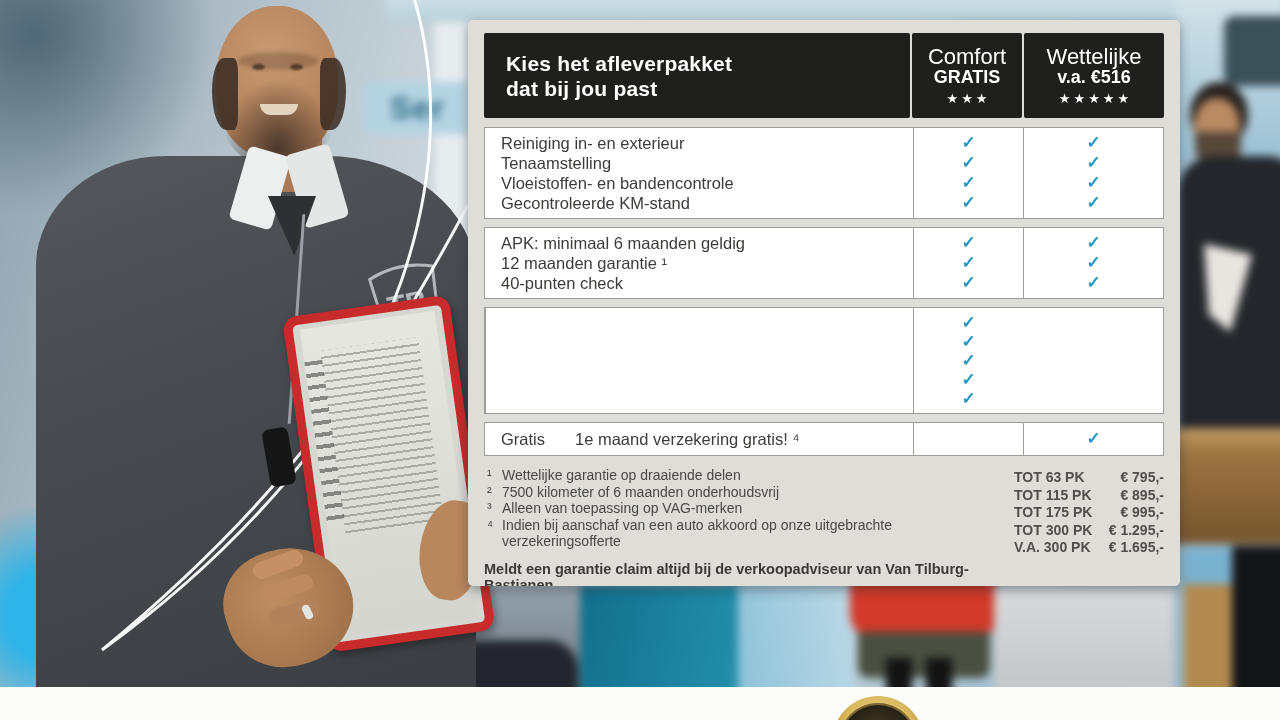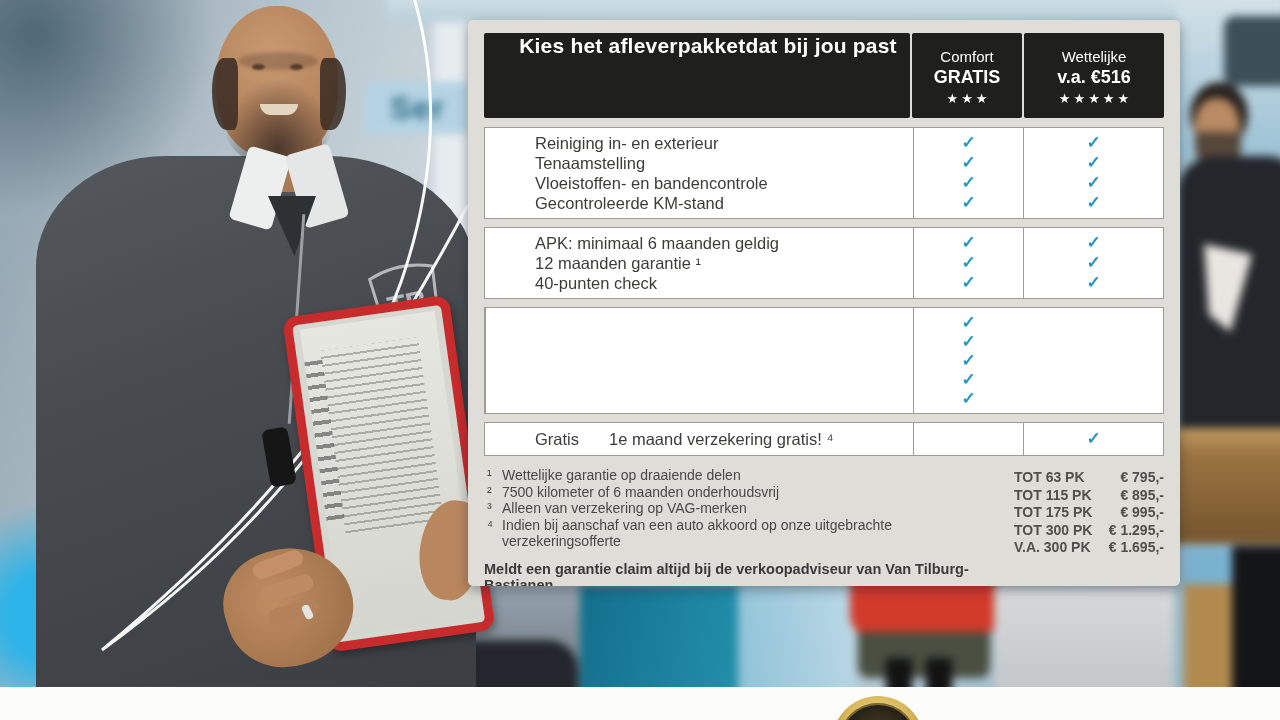--- a/index.html
+++ b/index.html
@@ -68,32 +68,32 @@
   .hand1 { left:225px; top:548px; width:128px; height:118px; background:radial-gradient(circle at 40% 40%, #c08d62, #9e7048 85%); border-radius:45% 55% 50% 50%; transform:rotate(-18deg); }
   .finger1 { left:252px; top:556px; width:52px; height:17px; background:#c59067; border-radius:9px; transform:rotate(-20deg); }
   .finger2 { left:260px; top:580px; width:54px; height:17px; background:#bd8a61; border-radius:9px; transform:rotate(-18deg); }
   .finger3 { left:268px; top:604px; width:52px; height:17px; background:#b3815a; border-radius:9px; transform:rotate(-14deg); }
   .ring { left:300px; top:608px; width:15px; height:8px; background:#e3e3e1; border-radius:4px; transform:rotate(64deg); }
   .hand2 { left:420px; top:500px; width:60px; height:100px; background:#b9875e; border-radius:50% 40% 40% 50%; transform:rotate(8deg); }
 
   
   .panel { position:absolute; left:468px; top:20px; width:712px; height:566px; background:#dfddd8; border-radius:5px; box-shadow:0 4px 12px rgba(25,35,45,.4); padding:13px 16px; z-index:20; overflow:hidden; }
   .header-grid { display:grid; grid-template-columns:1fr 110px 140px; column-gap:2px; height:85px; }
-  .title-cell { background:#1f1f1d; color:#fff; display:flex; flex-direction:row; justify-content:center; padding-left:22px; border-radius:2px; }
+  .title-cell { background:#1f1f1d; color:#fff; display:flex; flex-direction:column; justify-content:center; padding-left:22px; border-radius:2px; }
   .title-line { font-size:21px; line-height:25px; font-weight:bold; letter-spacing:.2px; }
   .plan-cell { background:#1f1f1d; color:#fff; display:flex; flex-direction:column; align-items:center; justify-content:center; border-radius:2px; }
-  .plan-name { font-size:15px; line-height:21px; }
+  .plan-name { font-size:22px; line-height:21px; }
   .plan-price { font-size:18px; line-height:21px; font-weight:bold; }
   .plan-stars { font-size:13px; line-height:15px; letter-spacing:3px; margin-top:3px; text-indent:3px; white-space:nowrap; }
 
   .block { display:grid; grid-template-columns:1fr 110px 140px; background:#fff; border:1px solid #9d9d97; margin-top:8px; }
   .block:first-of-type { margin-top:9px; }
   .col-labels { padding:5px 0 5px 16px; }
   .col-check { border-left:1px solid #9d9d97; padding:5px 0; text-align:center; }
-  .row-label { font-size:16.5px; line-height:20px; color:#3c3c3a; white-space:nowrap;margin-left:34px; }
+  .row-label { font-size:16.5px; line-height:20px; color:#3c3c3a; white-space:nowrap; }
   .check-line { line-height:20px; min-height:20px; font-size:17px; font-weight:bold; color:var(--check,#2697c3); }
   .block:nth-of-type(3) .row-label, .block:nth-of-type(3) .check-line { line-height:19px; min-height:19px; }
   .block:nth-of-type(4) .row-label, .block:nth-of-type(4) .check-line { line-height:22px; min-height:22px; }
   .prefix { margin-right:30px; }
 
   .panel-footer { display:flex; margin-top:11px; gap:10px; }
   .footnotes { flex:1; }
   .fn-line { display:flex; font-size:14px; line-height:16.5px; color:#48484
 6; color:#484846; }
   .fn-sup { width:18px; flex:none; padding-left:3px; }
@@ -271,21 +271,21 @@
             <div class="fn-line">
               <span class="fn-sup">¹</span>
               <span>Wettelijke garantie op draaiende delen</span>
             </div>
             <div class="fn-line">
               <span class="fn-sup">²</span>
               <span>7500 kilometer of 6 maanden onderhoudsvrij</span>
             </div>
             <div class="fn-line">
               <span class="fn-sup">³</span>
-              <span>Alleen van verzekering op VAG-merken</span>
+              <span>Alleen van toepassing op VAG-merken</span>
             </div>
             <div class="fn-line">
               <span class="fn-sup">⁴</span>
               <span>Indien bij aanschaf van een auto akkoord op onze uitgebrachte verzekeringsofferte</span>
             </div>
           </div>
         <div class="claim">
           <span>Meldt een garantie claim altijd bij de verkoopadviseur van Van Tilburg-Bastianen</span>
 
         </div>

